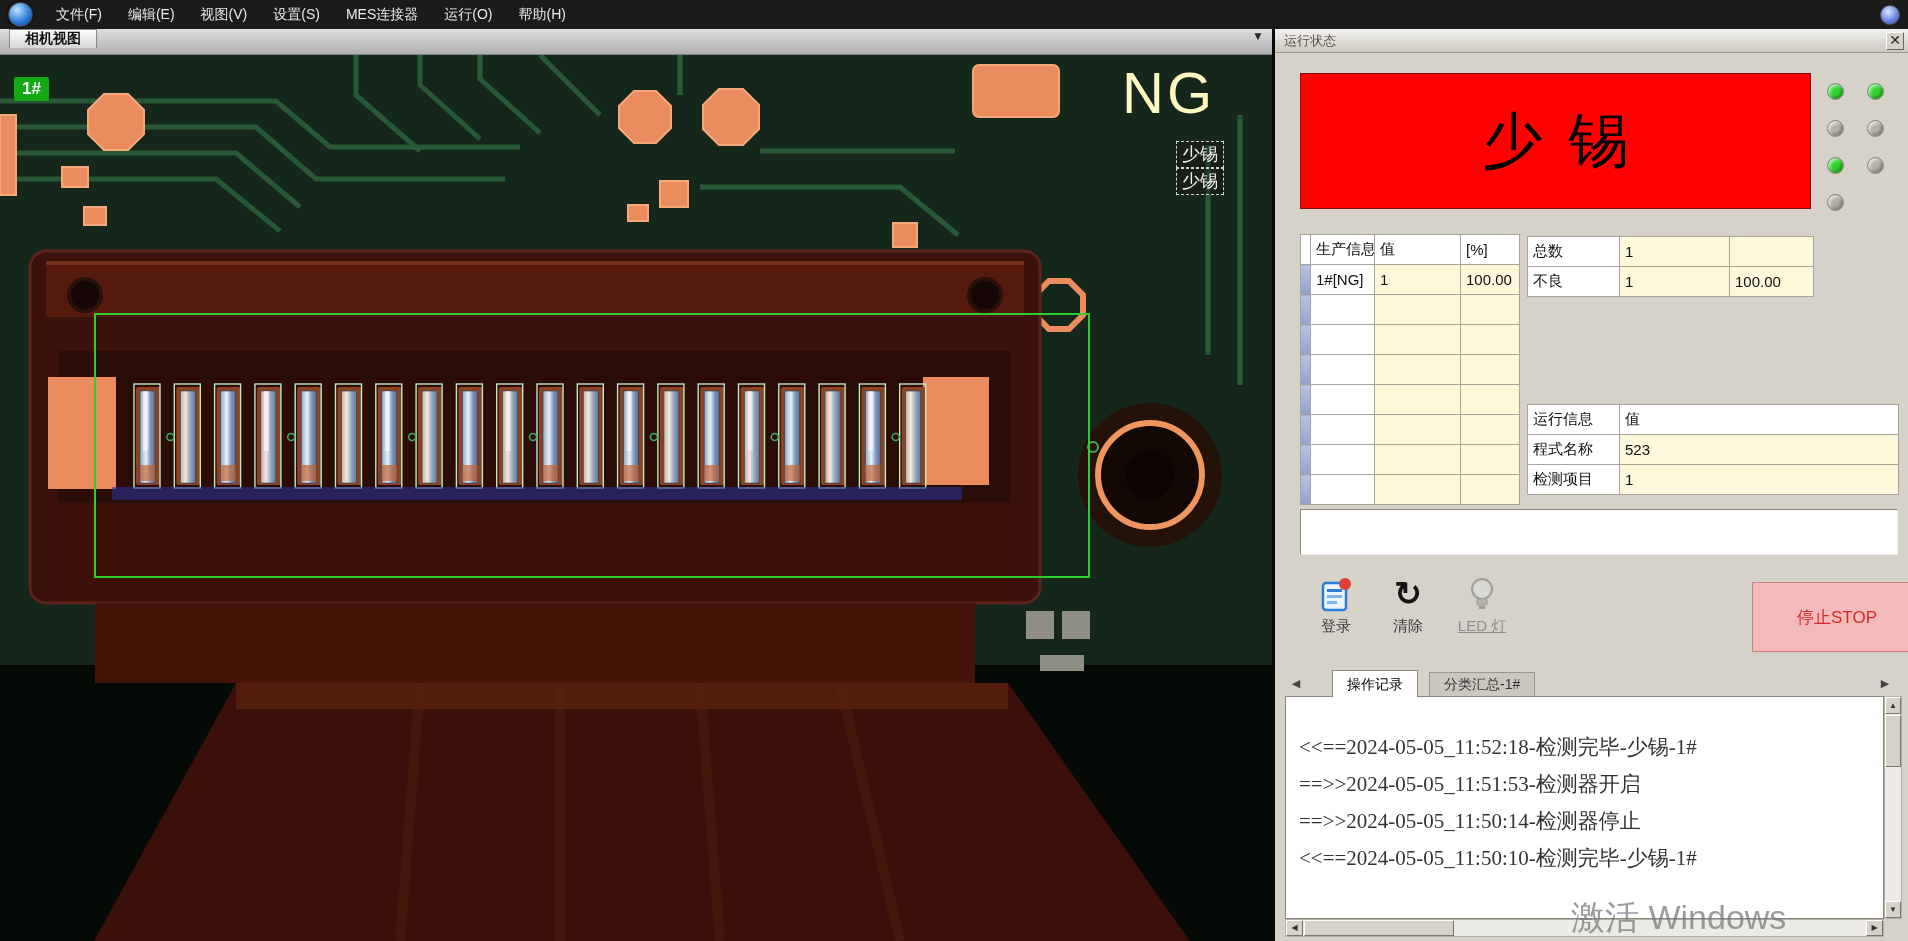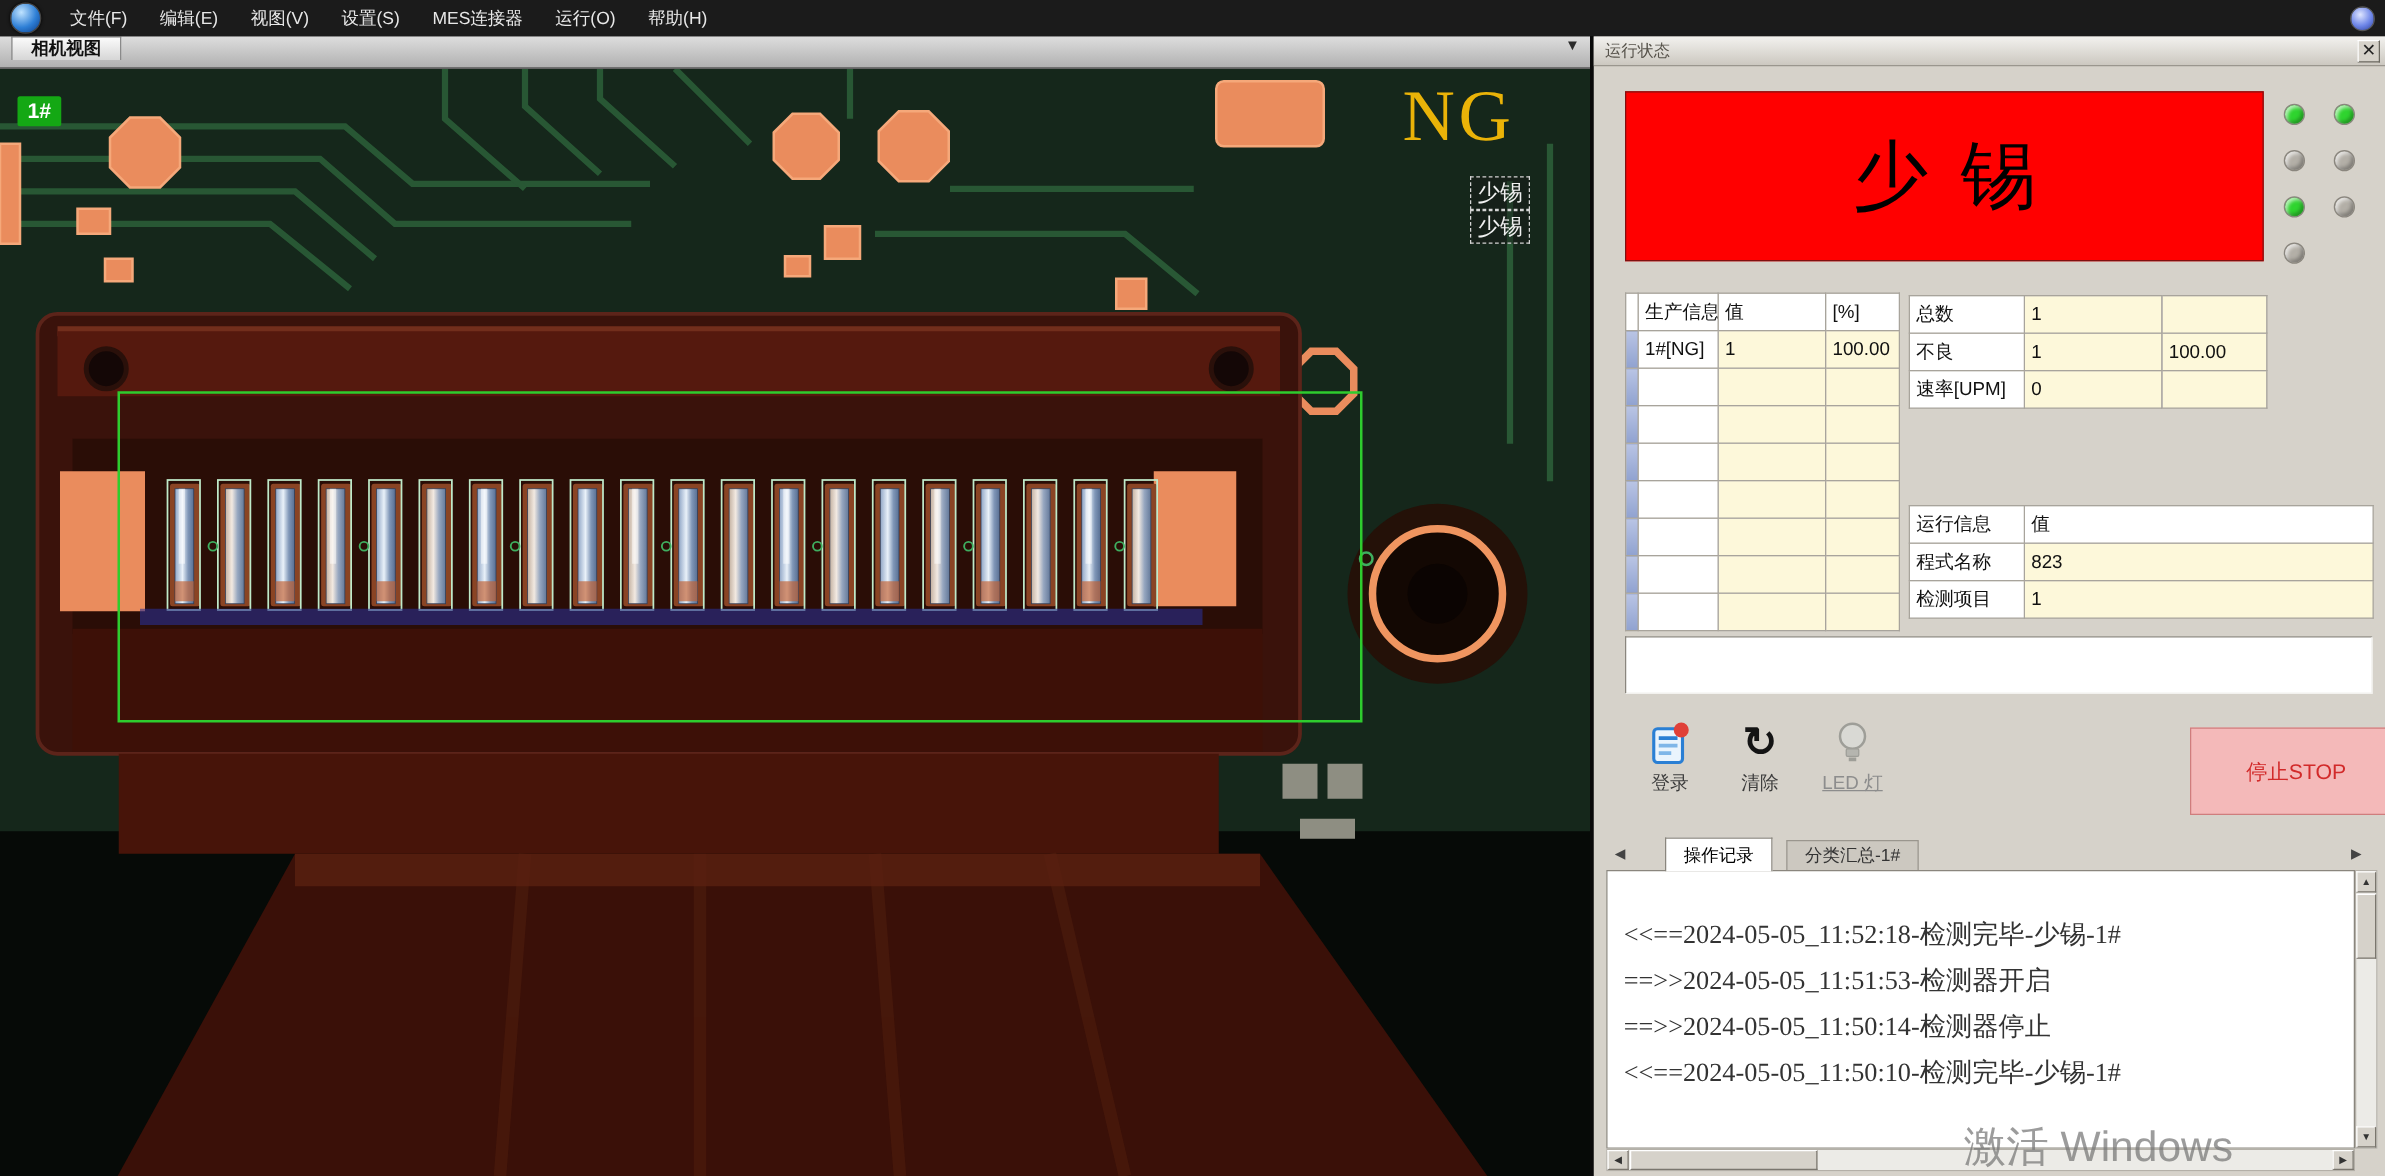--- a/index.html
+++ b/index.html
@@ -301,21 +301,21 @@
       <circle cx="1093" cy="392" r="5" fill="none" stroke="#3fae5f" stroke-width="2"></circle>
       <g fill="#8e8e82">
         <rect x="1026" y="556" width="28" height="28"></rect>
         <rect x="1062" y="556" width="28" height="28"></rect>
         <rect x="1040" y="600" width="44" height="16"></rect>
       </g>
 
       <rect id="roi-rect" x="95" y="259" width="994" height="263" fill="none" stroke="#2ecc2e" stroke-width="2"></rect>
     </svg>
     <div class="cam-badge">1#</div>
-    <div class="cam-ng" style="color: #eab308; font-family: Liberation Serif, serif;">NG</div>
+    <div class="cam-ng" style="color: #fef9c3;">NG</div>
     <div class="defect-tags">
       <div class="defect-tag">少锡</div>
       <div class="defect-tag">少锡</div>
     </div>
   </div>
 
   <div class="right-panel">
     <div class="panel-titlebar">运行状态</div>
     <div class="panel-close">✕</div>
 
@@ -408,43 +408,38 @@
           <tr>
             <td class="lbl">总数</td>
             <td class="val">1</td>
             <td class="val2 val"></td>
           </tr>
           <tr>
             <td class="lbl">不良</td>
             <td class="val">1</td>
             <td class="val2 val">100.00</td>
           </tr>
-          <tr>
-            <td class="lbl">速率[UPM]</td>
-            <td class="val">0</td>
-            <td class="val2 val"></td>
-          </tr>
         </tbody>
     </table>
 
     <table class="grid run-table">
       <colgroup>
           <col style="width:92px">
           <col style="width:279px">
         </colgroup>
       <thead>
           <tr>
         <th>运行信息</th>
         <th>值</th>
       </tr>
         </thead>
       <tbody id="run-body">
           <tr>
             <td class="lbl">程式名称</td>
-            <td class="val">823</td>
+            <td class="val">523</td>
           </tr>
           <tr>
             <td class="lbl">检测项目</td>
             <td class="val">1</td>
           </tr>
         </tbody>
     </table>
 
     <div class="msg-box"></div>
 

